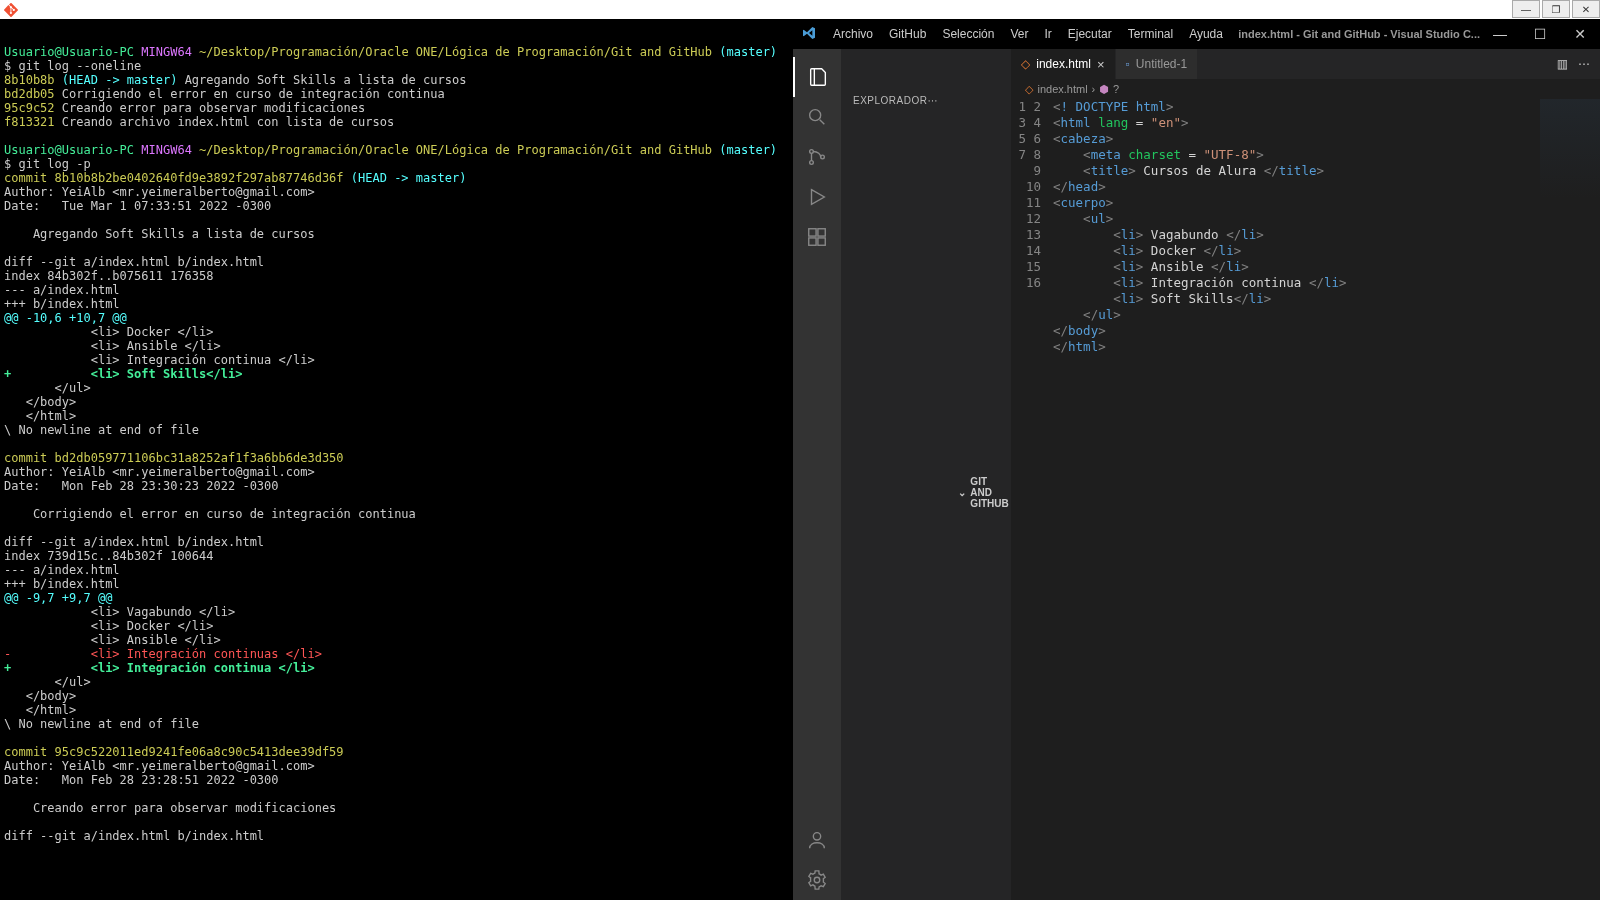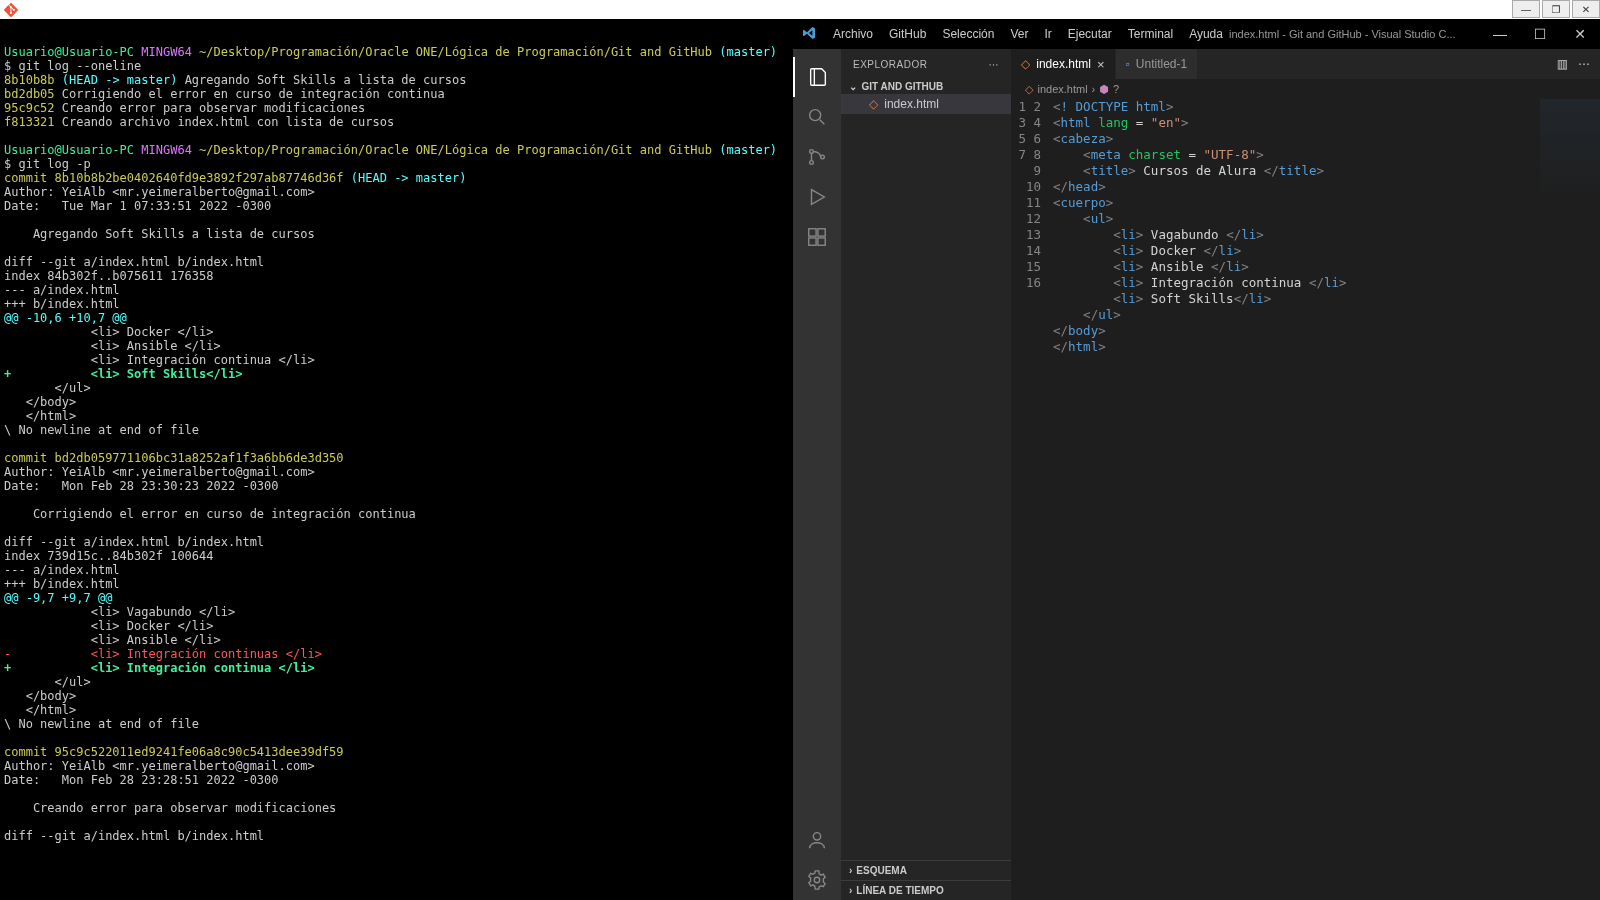--- a/index.html
+++ b/index.html
@@ -14,29 +14,29 @@
 .terminal .magenta { color: #d7f; }
 .terminal .cyan { color: #5ff; }
 .terminal .yellow { color: #cc5; }
 .terminal .red { color: #f55; }
 .terminal .plus-green { color: #4e9; font-weight: bold; }
 .vscode { flex: 1; display: flex; flex-direction: column; background: #252526; font-family: 'Segoe UI', sans-serif; font-size: 12px; }
 .vs-titlebar { height: 30px; background: #000000; display: flex; align-items: center; color: #ccc; font-size: 12px; }
 .vs-logo { width: 18px; height: 18px; margin: 0 8px; }
 .vs-menu { display: flex; gap: 4px; }
 .vs-menu span { padding: 4px 6px; cursor: pointer; }
-.vs-title-center { flex: 1; text-align: left; color: #999; font-size: 11px; }
+.vs-title-center { flex: 1; text-align: right; color: #999; font-size: 11px; font-weight: bold; }
 .vs-winctrl { display: flex; }
 .vs-winbtn { width: 40px; height: 28px; display: flex; align-items: center; justify-content: center; color: #ccc; font-size: 14px; }
 .vs-body { flex: 1; display: flex; }
 .activity-bar { width: 48px; background: #333; display: flex; flex-direction: column; align-items: center; padding-top: 8px; }
 .activity-bar .ab-icon { width: 48px; height: 40px; display: flex; align-items: center; justify-content: center; color: #888; }
 .activity-bar .ab-icon.active { color: #fff; border-left: 2px solid #fff; }
 .activity-bar .ab-bottom { margin-top: auto; }
-.sidebar { width: 170px; background: #252526; color: #ccc; display: flex; flex-direction: column; }
+.sidebar { width: 170px; background: #252526; color: #ccc; display: flex; flex-direction: row; margin-top: 36px; }
 .sidebar-header { height: 30px; display: flex; align-items: center; padding: 0 12px; font-size: 10px; letter-spacing: 0.5px; color: #bbb; justify-content: space-between; }
 .sidebar-section { padding: 2px 8px; font-size: 10px; font-weight: bold; display: flex; align-items: center; gap: 4px; }
 .sidebar-file { padding: 3px 8px 3px 28px; font-size: 12px; display: flex; align-items: center; gap: 6px; background: #37373d; }
 .editor-area { flex: 1; display: flex; flex-direction: column; background: #1e1e1e; }
 .tabs { height: 30px; background: #252526; display: flex; align-items: stretch; }
 .tab { padding: 0 10px; display: flex; align-items: center; gap: 6px; color: #999; font-size: 12px; border-right: 1px solid #252526; background: #2d2d2d; }
 .tab.active { background: #1e1e1e; color: #fff; }
 .tab .close { color: #ccc; font-size: 13px; }
 .tab-right-icons { margin-left: auto; display: flex; align-items: center; gap: 10px; padding-right: 10px; color: #ccc; }
 .breadcrumb { height: 20px; display: flex; align-items: center; padding-left: 14px; font-size: 11px; color: #999; gap: 4px; }

